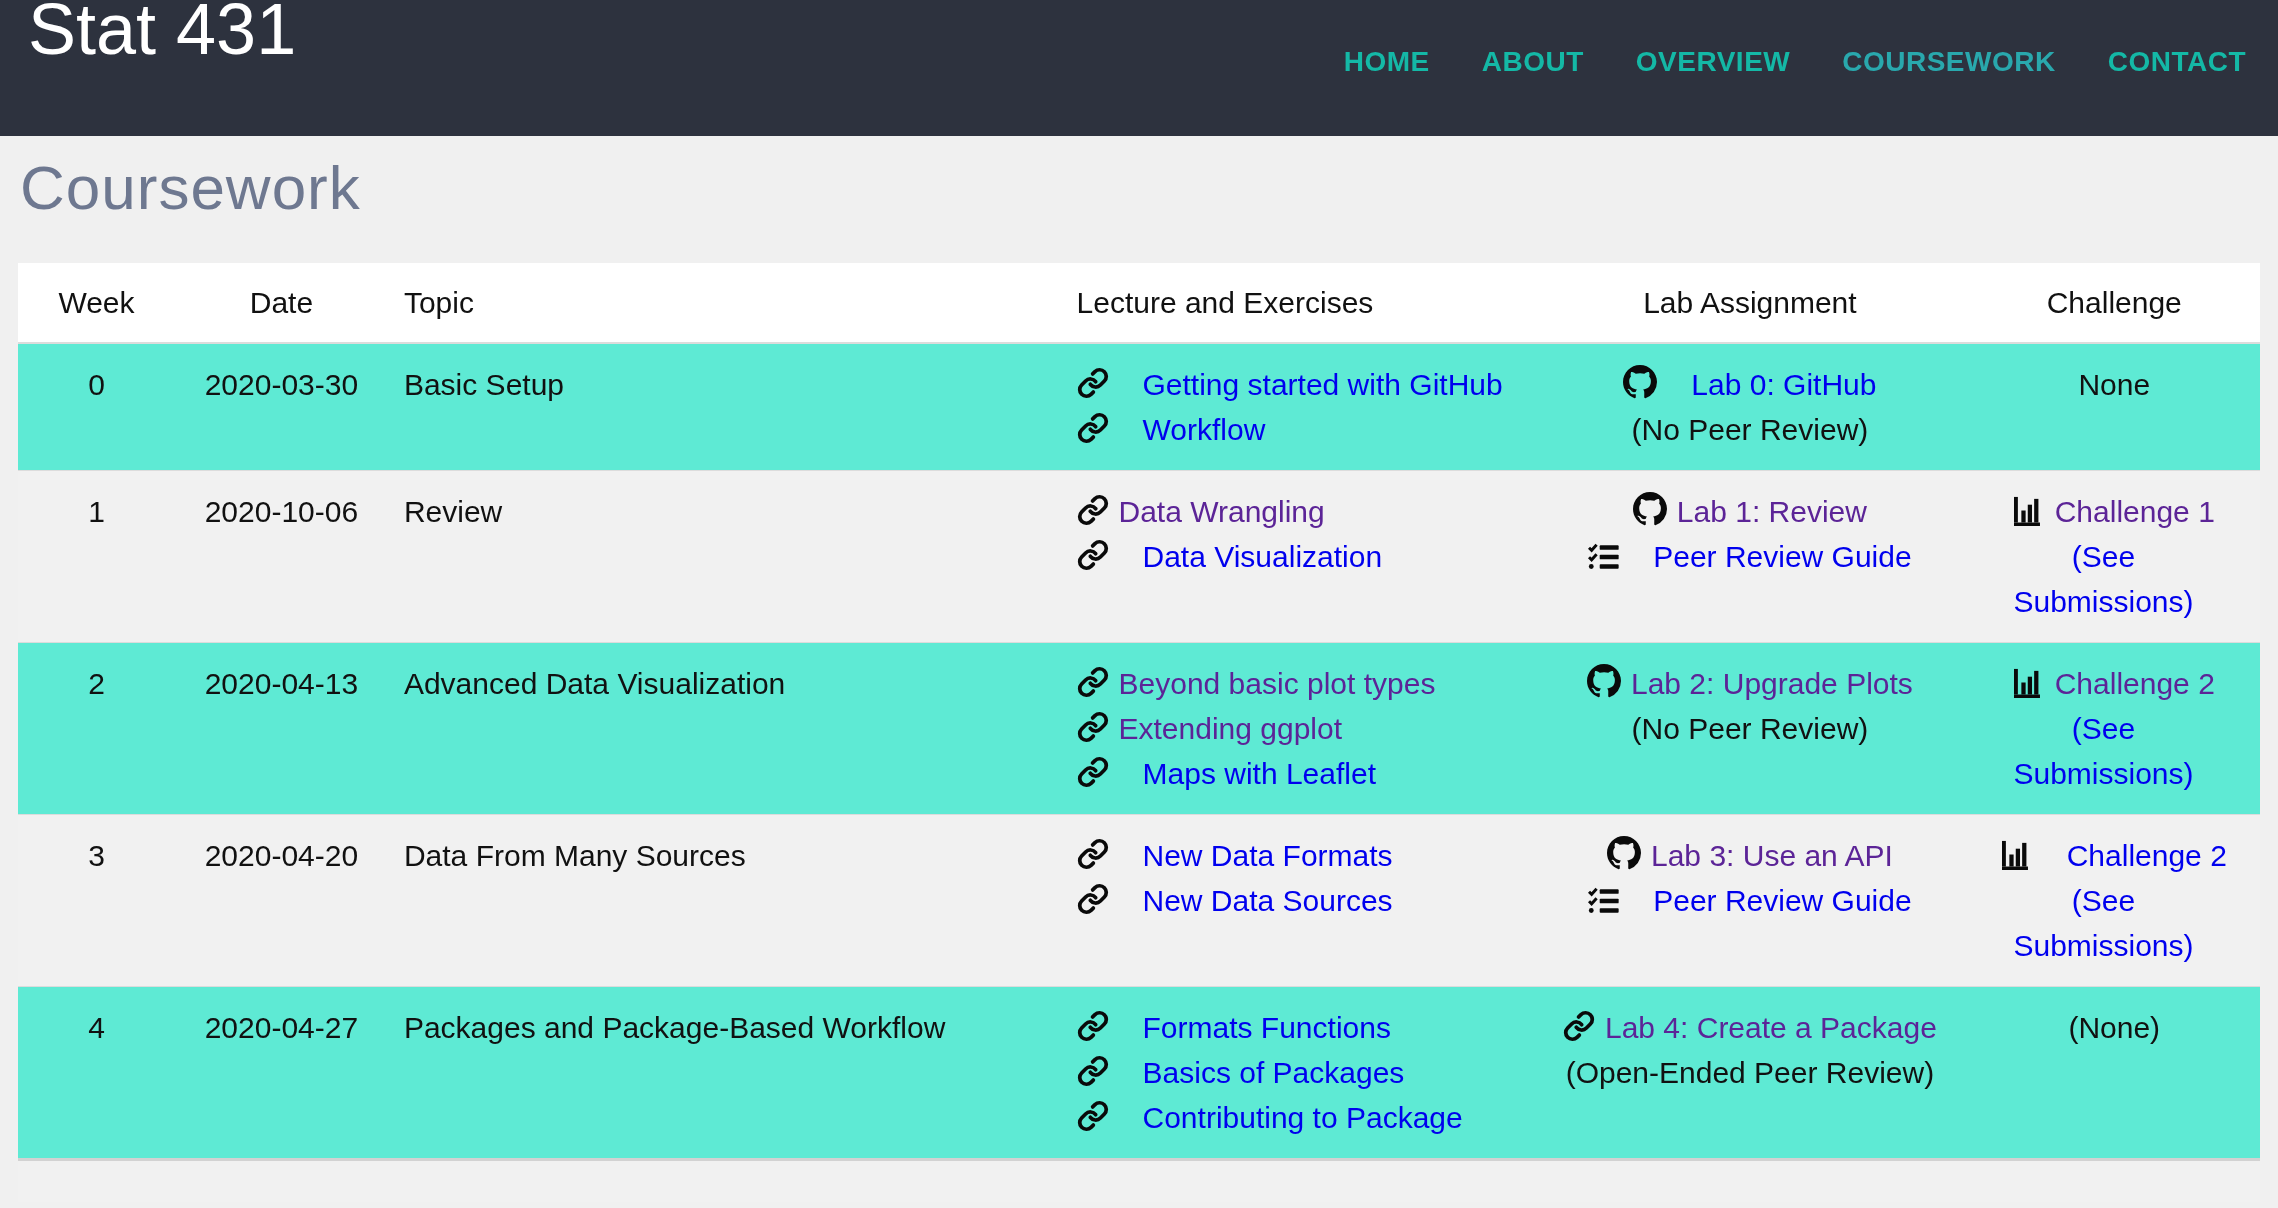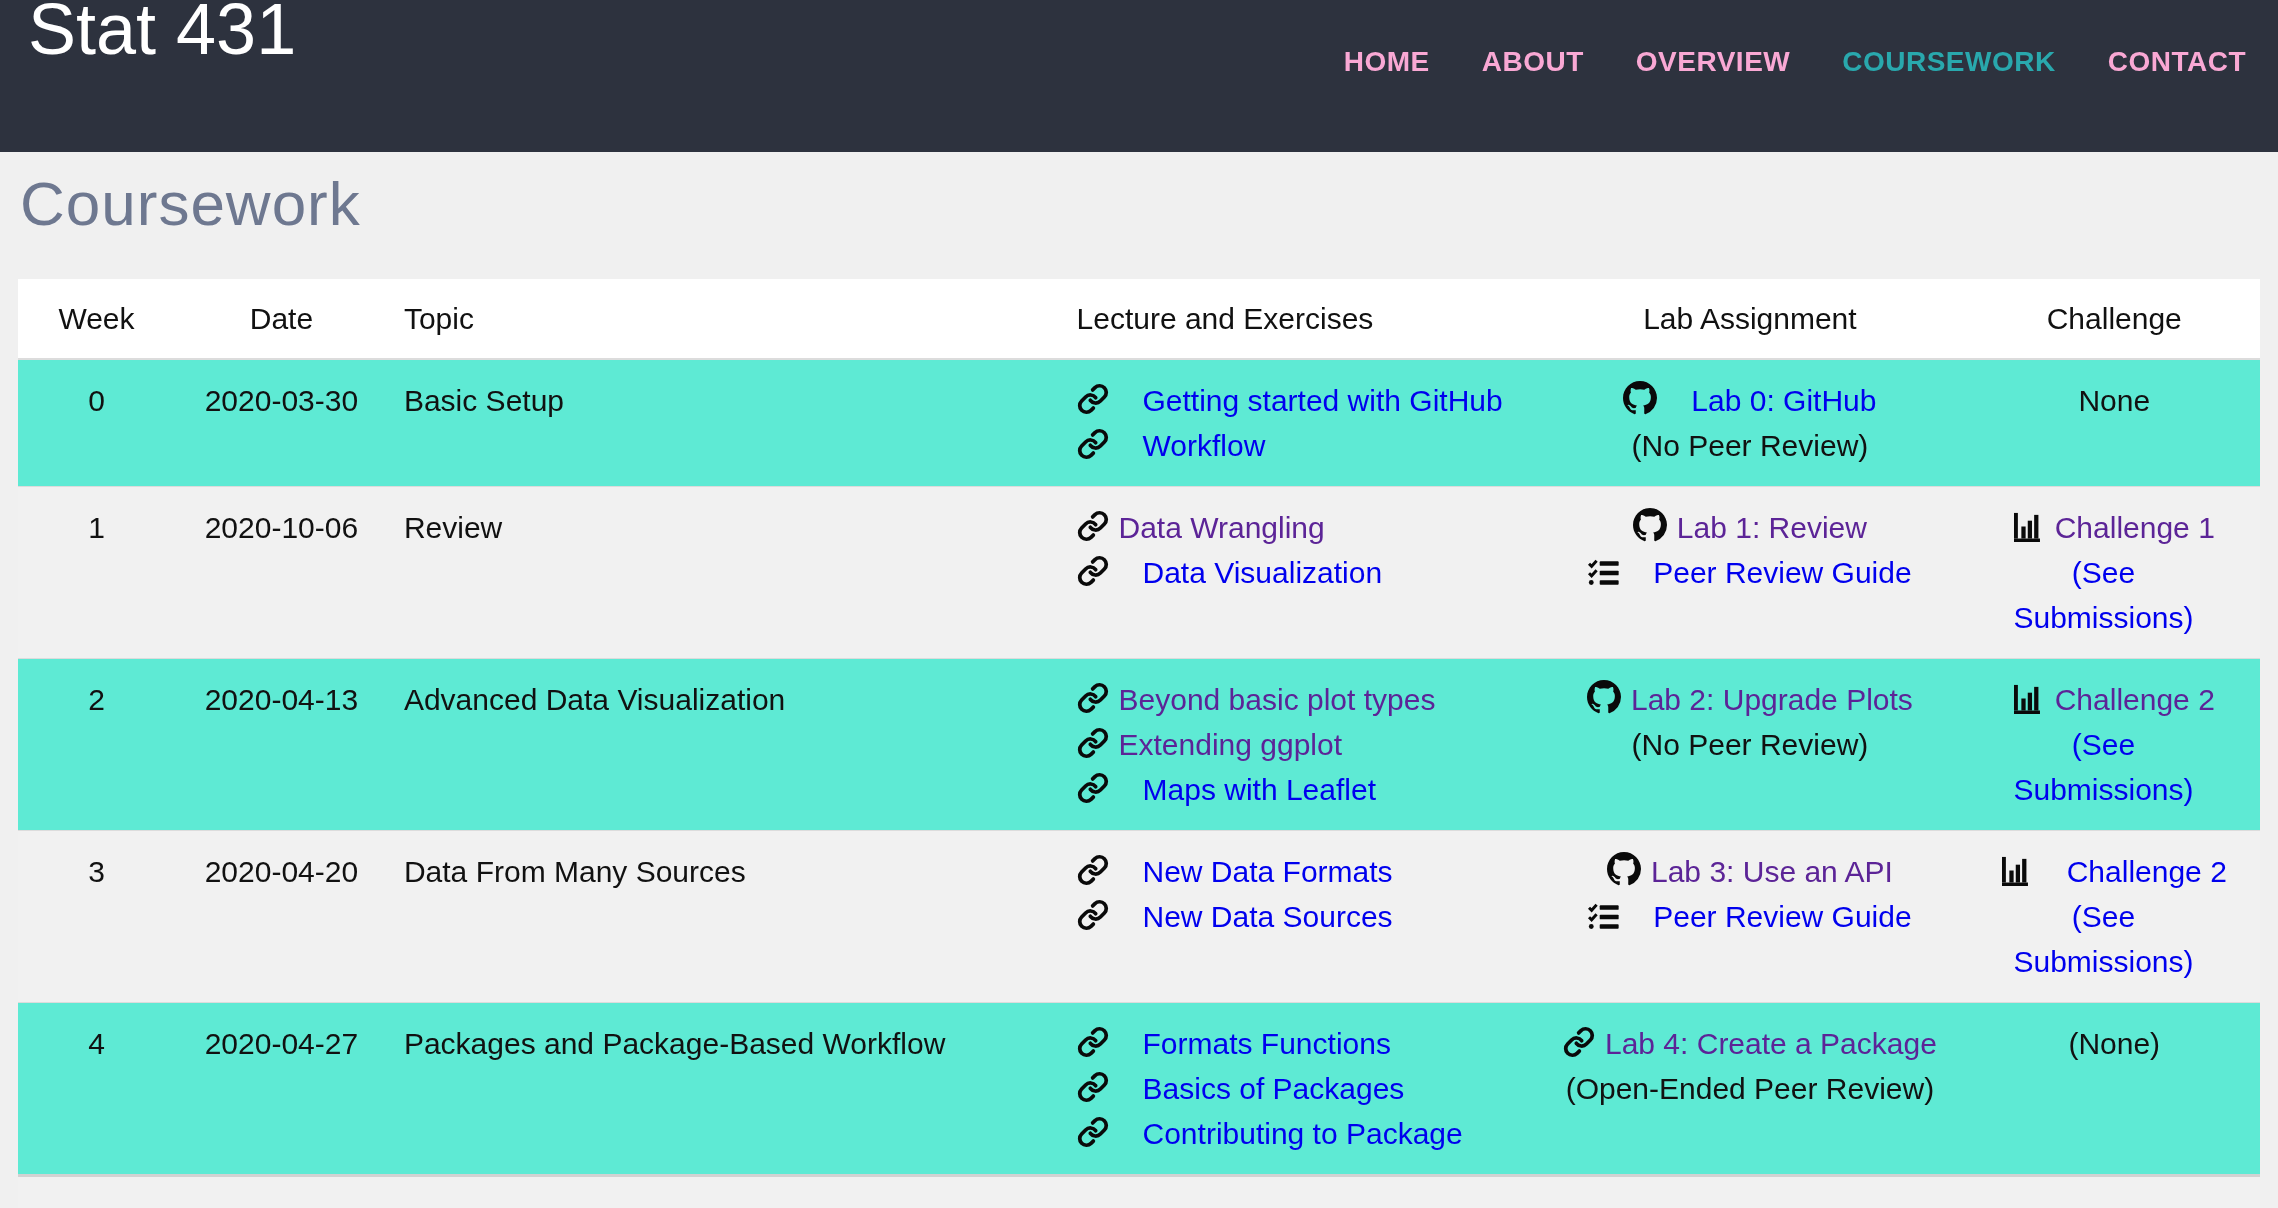--- a/index.html
+++ b/index.html
@@ -3,29 +3,29 @@
 <meta charset="utf-8">
 <style>
   * { box-sizing: border-box; }
   html,body { margin:0; padding:0; }
   body {
     width:2278px; height:1208px; overflow:hidden;
     background:#f0f0f0; color:#111;
     font-family:"Liberation Sans","DejaVu Sans",sans-serif;
   }
   
-  .navbar { position:relative; height:152px; background:#2d323e; }
+  .navbar { position:relative; height:136px; background:#2d323e; }
   .brand {
     position:absolute; left:28px; top:-10px;
     color:#fff; font-size:72px; line-height:1.1; font-weight:400;
     text-decoration:none; cursor:pointer;
   }
   .nav-links { position:absolute; right:32px; top:46px; display:flex; gap:52px; }
   .nav-link {
-    color:#f9a8d4; font-size:28px; font-weight:700; letter-spacing:.5px;
+    color:#14b8a6; font-size:28px; font-weight:700; letter-spacing:.5px;
     text-decoration:none; cursor:pointer; white-space:nowrap;
   }
   .nav-link.active { color:#29a8ad; }
   
   .page-title {
     margin:16px 0 0 20px; font-size:62px; font-weight:300;
     color:#6e7890; letter-spacing:1px;
   }
   
   .table-wrap { margin:40px 18px 0 18px; }

